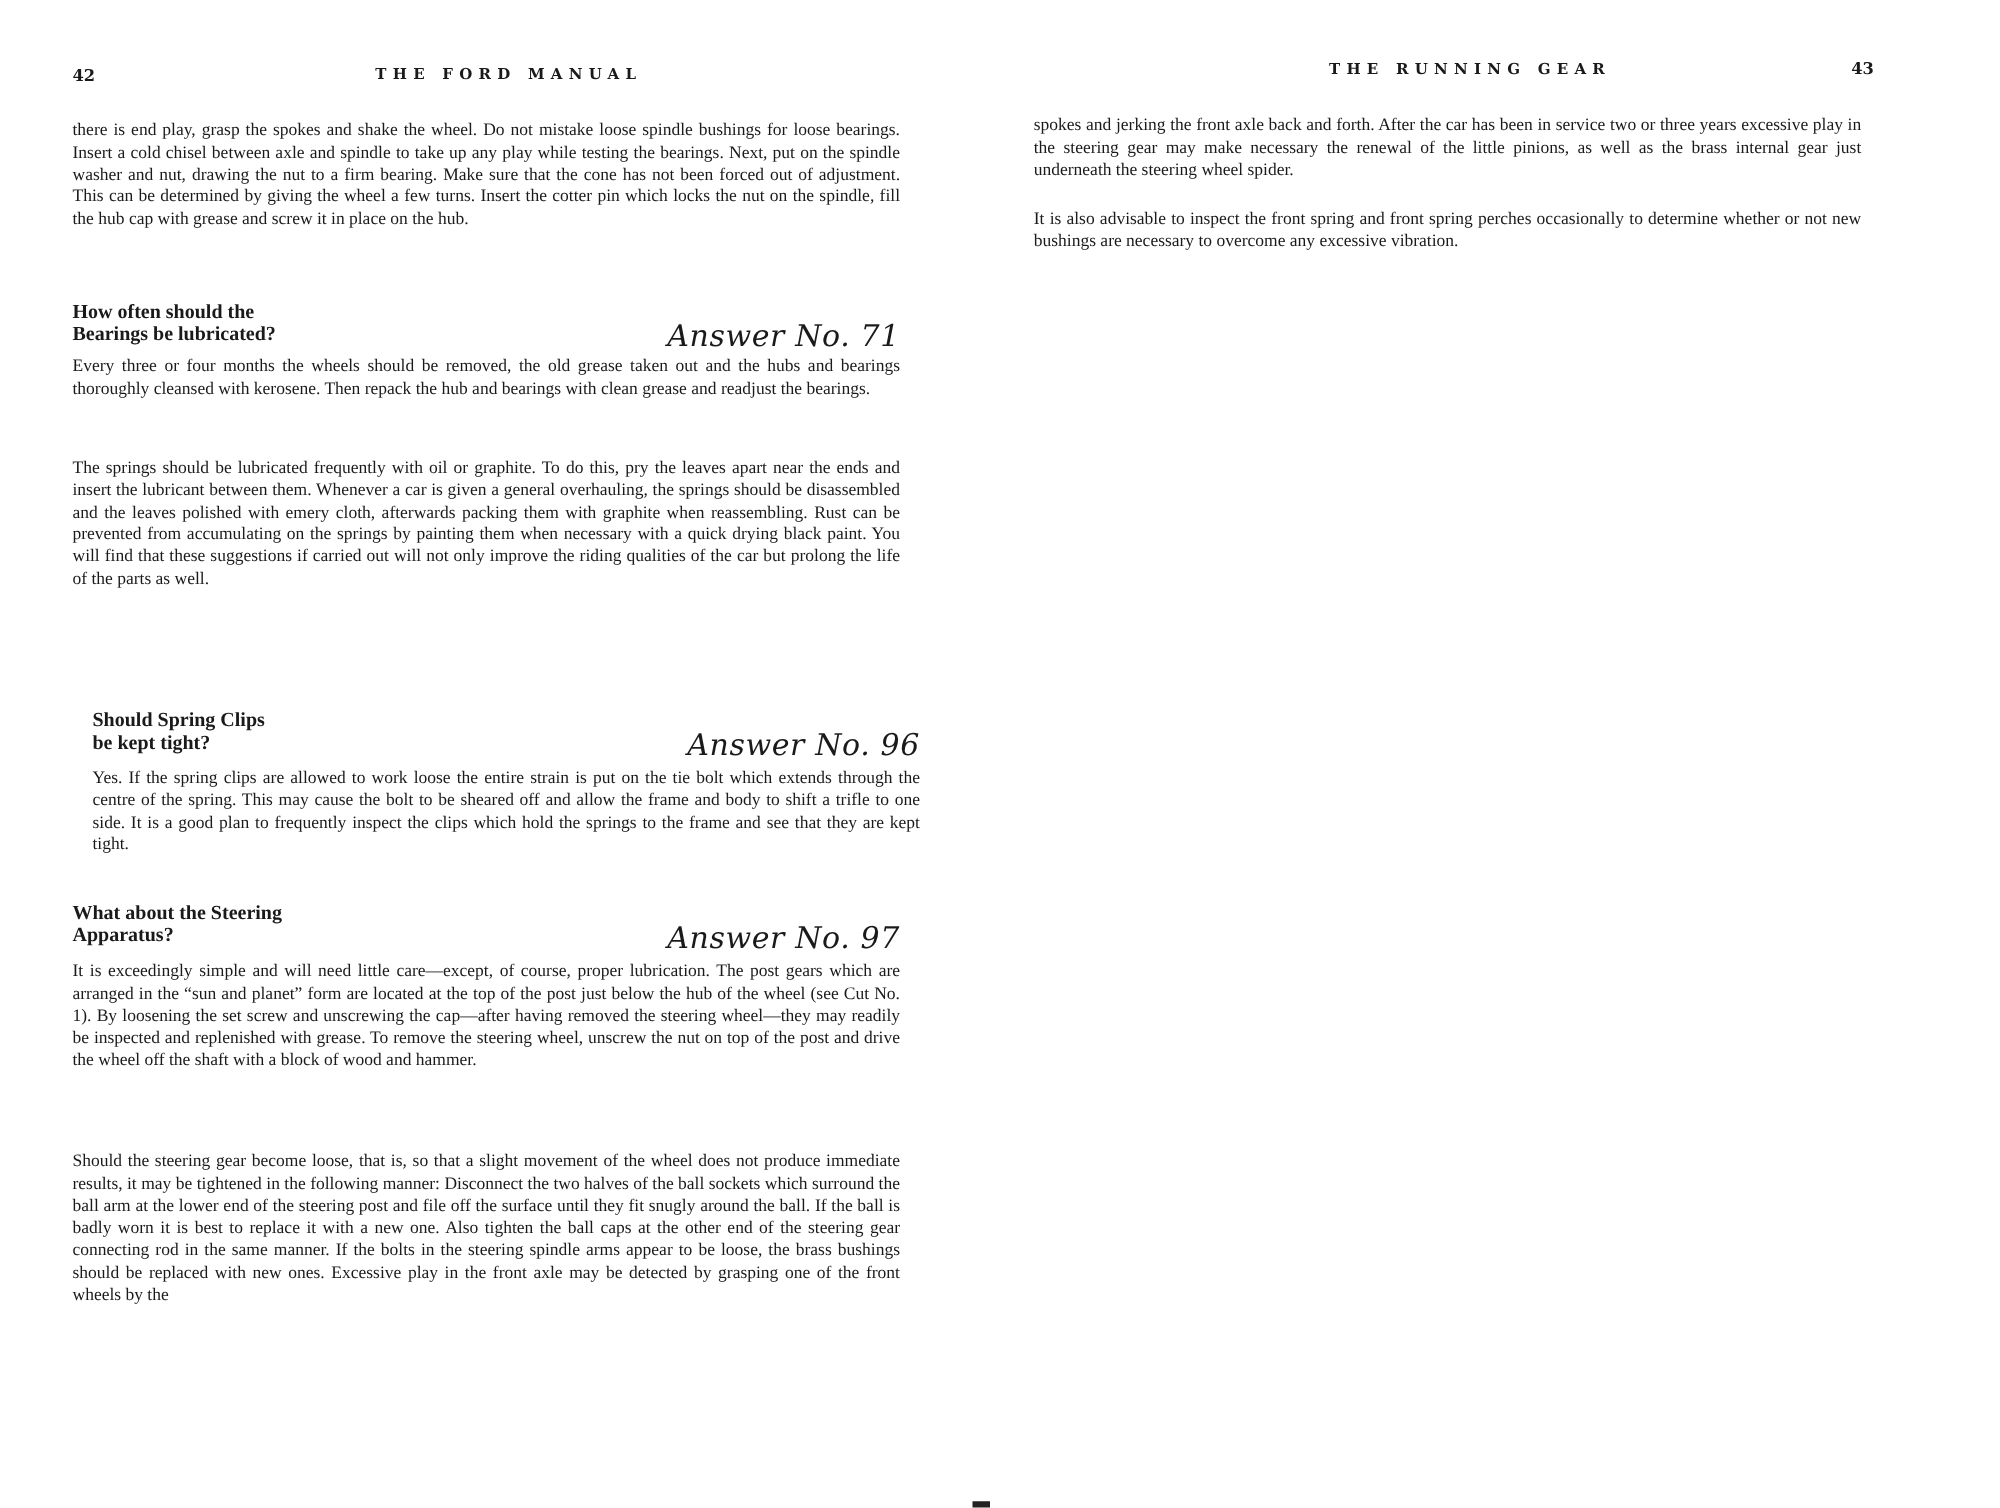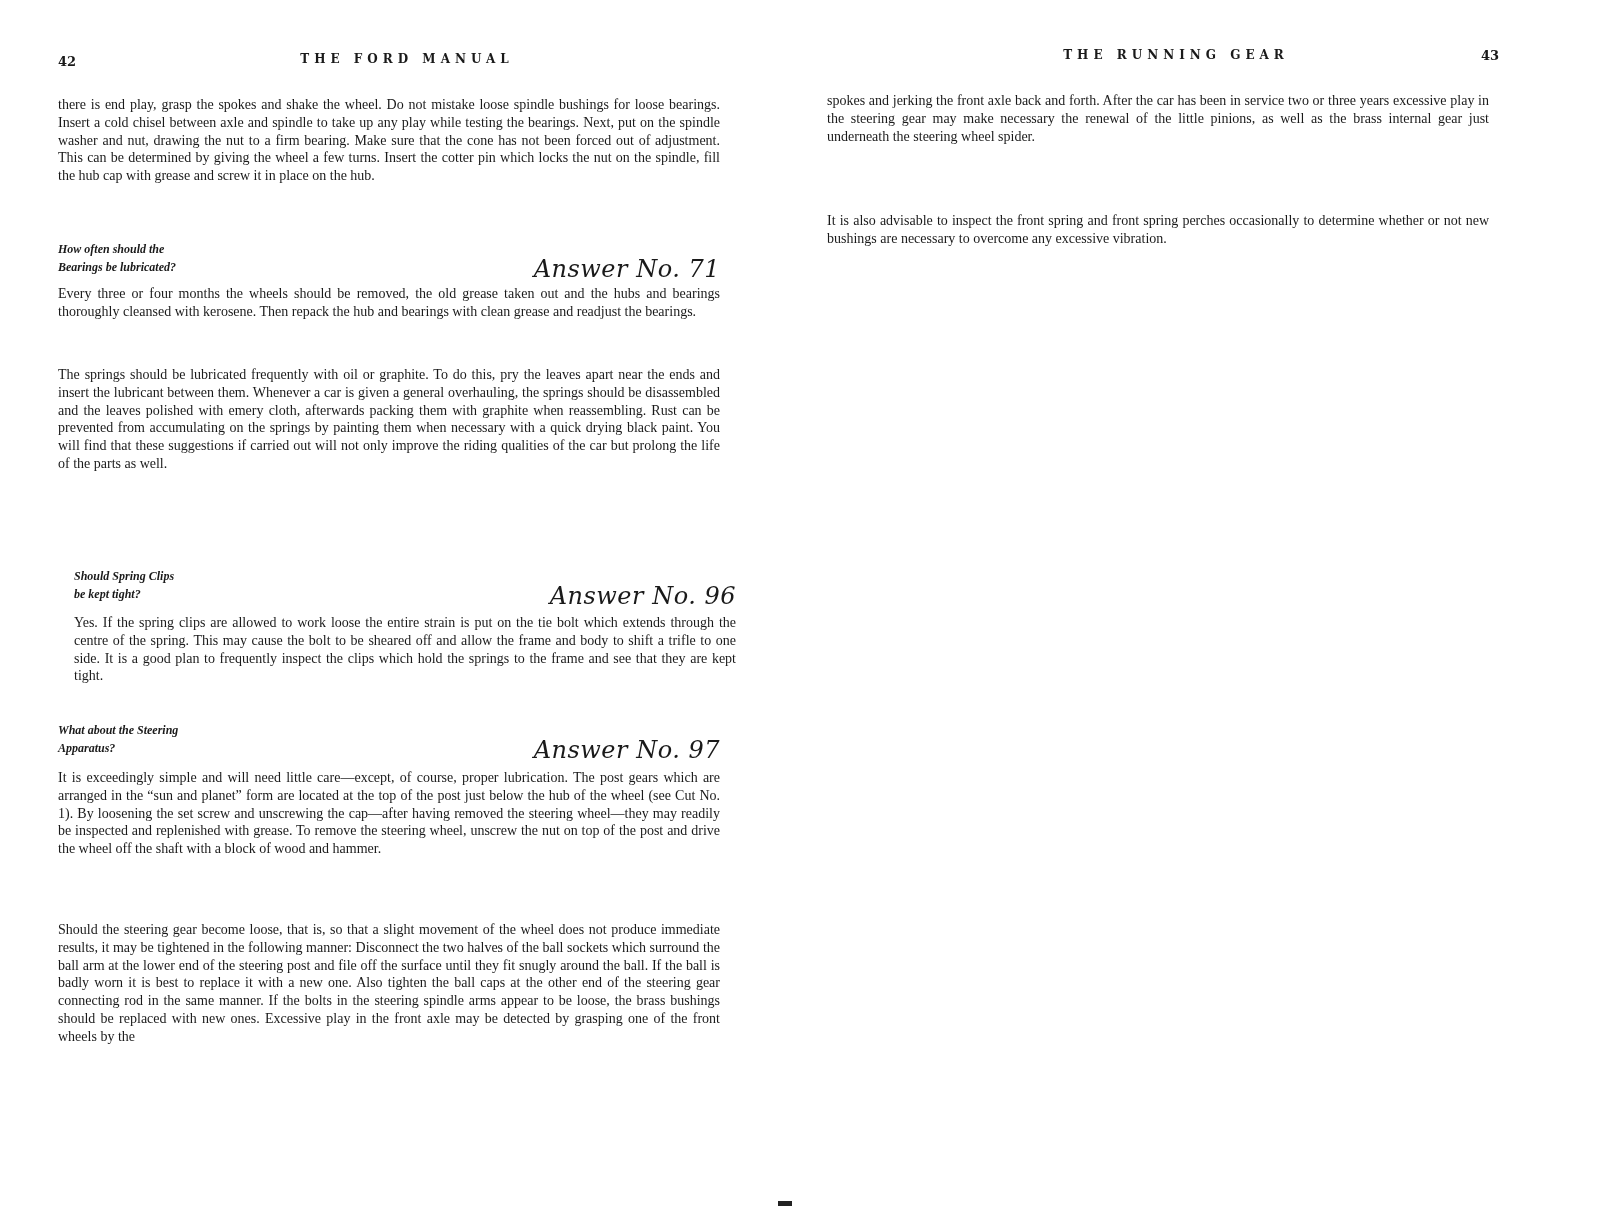--- a/index.html
+++ b/index.html
@@ -27,21 +27,21 @@
     .body-text {
       font-size: 14px; line-height: 17.8px; text-align: justify;
       margin: 0;
     }
     .flow { position: absolute; left: 0; width: 100%; }
 
     .qa { position: absolute; left: 0; width: 100%; }
     .qa-head { position: relative; height: 38px; }
     .question {
       position: absolute; left: 0; top: 0;
-      font-style: italic; font-weight: bold; font-size: 12px; line-height: 17.5px;
+      font-weight: bold; font-size: 16px; line-height: 17.5px;
       white-space: pre-line;
     }
     .answer-label {
       position: absolute; right: 0; bottom: -4px;
       font-family: "DejaVu Serif", serif; font-style: italic;
       font-size: 24px; letter-spacing: 0.5px;
     }
     .qa .body-text { margin-top: 6px; }
 
     .smudge { position: absolute; background: #222; }
@@ -89,16 +89,16 @@
   <div class="qa" style="top:912px;">
     <p class="body-text" style="margin-top:9px;">Should the steering gear become loose, that is, so that a slight movement of the wheel does not produce immediate results, it may be tightened in the following manner: Disconnect the two halves of the ball sockets which surround the ball arm at the lower end of the steering post and file off the surface until they fit snugly around the ball. If the ball is badly worn it is best to replace it with a new one. Also tighten the ball caps at the other end of the steering gear connecting rod in the same manner. If the bolts in the steering spindle arms appear to be loose, the brass bushings should be replaced with new ones. Excessive play in the front axle may be detected by grasping one of the front wheels by the</p>
   </div>
 </div>
 
 <div class="page page-right">
   <span class="page-num">43</span>
   <div class="running-head">THE RUNNING GEAR</div>
 
   <p class="body-text flow" style="top:92px;">spokes and jerking the front axle back and forth. After the car has been in service two or three years excessive play in the steering gear may make necessary the renewal of the little pinions, as well as the brass internal gear just underneath the steering wheel spider.</p>
-  <p class="body-text flow" style="top:167px;margin-top:45px;">It is also advisable to inspect the front spring and front spring perches occasionally to determine whether or not new bushings are necessary to overcome any excessive vibration.</p>
+  <p class="body-text flow" style="top:167px;">It is also advisable to inspect the front spring and front spring perches occasionally to determine whether or not new bushings are necessary to overcome any excessive vibration.</p>
 </div>
 
 <div class="smudge" style="left:778px; top:1201px; width:14px; height:5px;"></div>
 
 </body></html>

